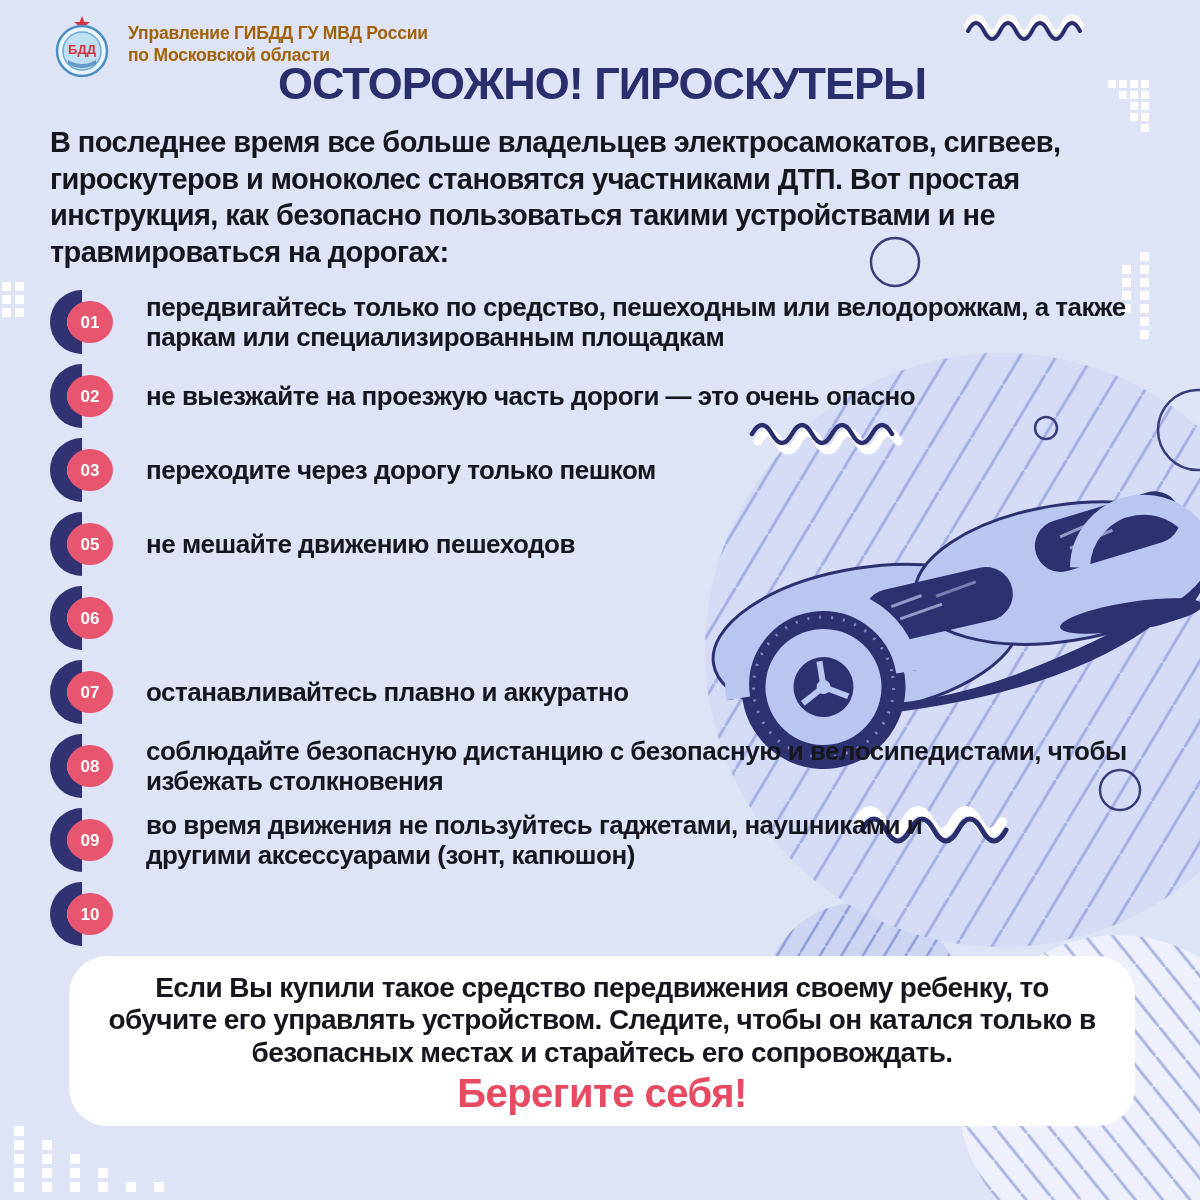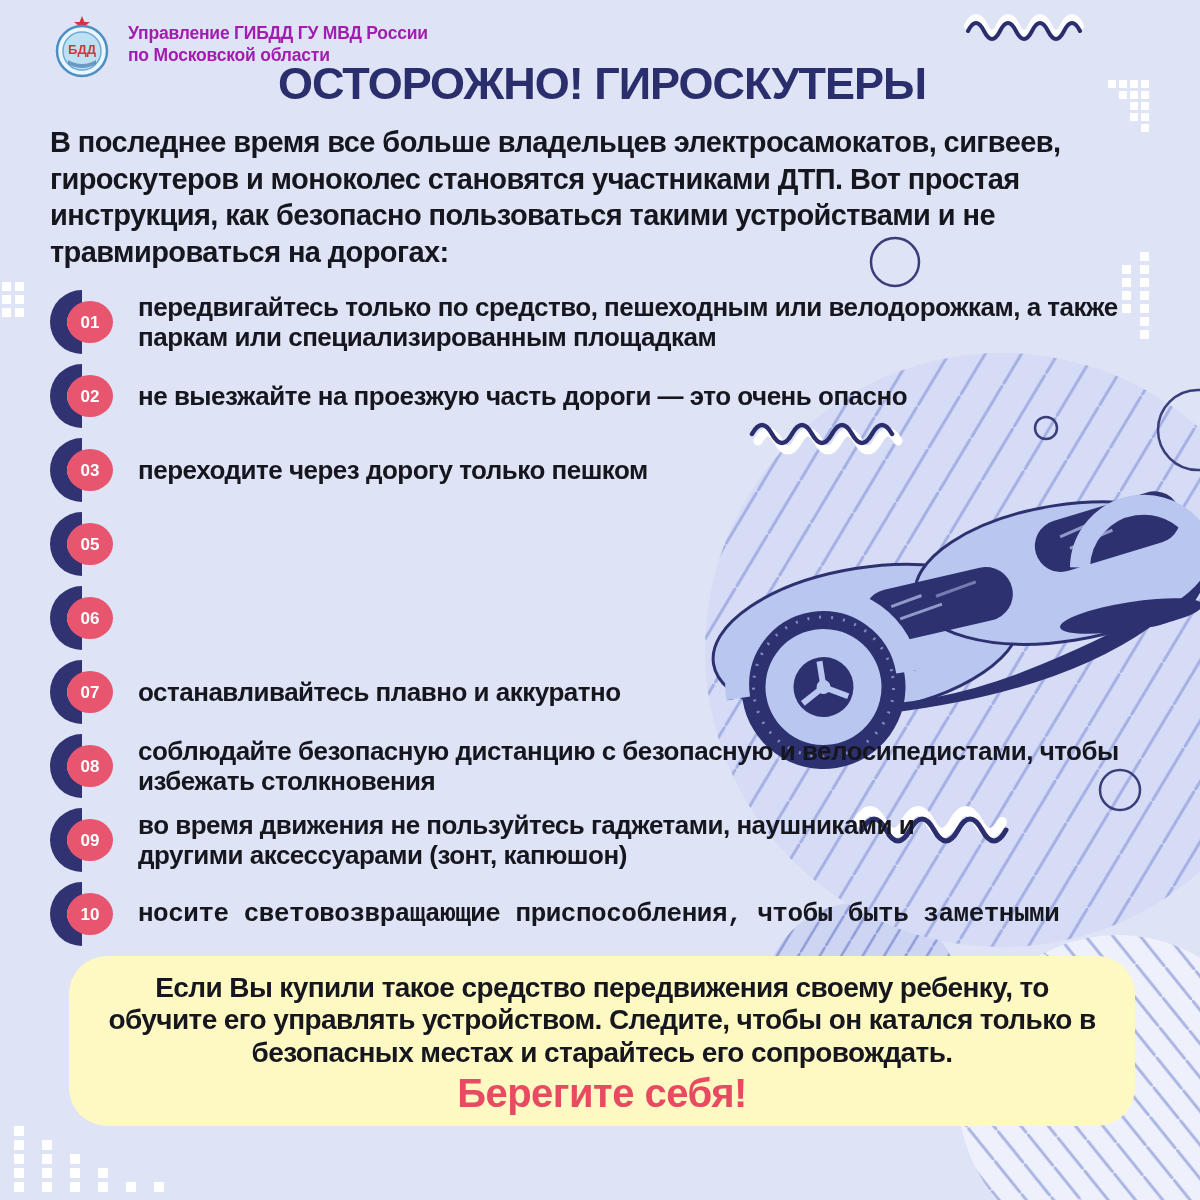--- a/index.html
+++ b/index.html
@@ -7,51 +7,51 @@
     background:#dee3f5;
     font-family:"Liberation Sans", sans-serif;
     color:#16161e;
     position:relative;
   }
   .deco-layer{position:absolute;top:0;left:0;width:1200px;height:1200px;z-index:0;pointer-events:none;}
   .content{position:relative;z-index:1;padding:14px 46px 0 50px;}
 
   
   .hdr{display:flex;align-items:flex-start;gap:14px;height:64px;}
-  .org{font-size:17.5px;font-weight:700;line-height:1.28;color:#a21caf;padding-top:8px;letter-spacing:-0.2px;}
+  .org{font-size:17.5px;font-weight:700;line-height:1.28;color:#a16207;padding-top:8px;letter-spacing:-0.2px;}
 
   
   .title{
     margin:-20px 0 0 0;text-align:center;
     font-size:45px;font-weight:800;letter-spacing:-1px;
     color:#2b2e6d;
   }
 
   
   .intro{
     margin:14px 0 0 0;max-width:1060px;
     font-size:29px;font-weight:700;line-height:1.26;letter-spacing:-0.6px;
   }
 
   
   .tips{margin-top:20px;}
-  .tip{display:flex;align-items:center;gap:22px;min-height:64px;margin-bottom:10px;}
+  .tip{display:flex;align-items:center;gap:30px;min-height:64px;margin-bottom:10px;}
   .badge{flex:0 0 66px;width:66px;height:64px;}
   .tip-text{
     font-size:26px;font-weight:700;line-height:1.17;letter-spacing:-0.5px;
   }
   .tip:nth-child(1) .tip-text{max-width:1080px;}
   .tip:nth-child(4) .tip-text{max-width:630px;}
   .tip:nth-child(8) .tip-text{max-width:790px;}
   .tip:nth-child(9) .tip-text{max-width:1070px;font-family:Liberation Mono, monospace;}
 
   
   .footer-card{
     width:1066px;margin:6px auto 0 auto;box-sizing:border-box;
-    background:#fef9c3;border-radius:38px;
+    background:#ffffff;border-radius:38px;
     padding:16px 34px 10px 34px;text-align:center;
   }
   .footer-text{
     margin:0 auto;max-width:990px;
     font-size:28px;font-weight:700;line-height:1.15;letter-spacing:-0.6px;
   }
   .footer-highlight{
     margin-top:2px;
     font-size:40px;font-weight:800;letter-spacing:-0.5px;
     color:#e84a62;
@@ -252,20 +252,21 @@
       <div class="tip-text">переходите через дорогу только пешком</div>
     </div>
 
 
     <div class="tip">
       <svg class="badge" viewBox="0 0 66 64">
         <path d="M32,0 A32,32 0 0 0 32,64 L32,47 A15,15 0 0 1 32,17 Z" fill="#303272"></path>
         <ellipse cx="40" cy="32" rx="23" ry="21" fill="#e7556f"></ellipse>
         <text x="40" y="38" text-anchor="middle" font-family="Liberation Sans, sans-serif" font-size="17" font-weight="bold" fill="#ffffff">05</text>
       </svg>
+      <div class="tip-text">не мешайте движению пешеходов</div>
     </div>
 
     <div class="tip">
       <svg class="badge" viewBox="0 0 66 64">
         <path d="M32,0 A32,32 0 0 0 32,64 L32,47 A15,15 0 0 1 32,17 Z" fill="#303272"></path>
         <ellipse cx="40" cy="32" rx="23" ry="21" fill="#e7556f"></ellipse>
         <text x="40" y="38" text-anchor="middle" font-family="Liberation Sans, sans-serif" font-size="17" font-weight="bold" fill="#ffffff">06</text>
       </svg>
     </div>
 
@@ -295,21 +296,20 @@
       </svg>
       <div class="tip-text">во время движения не пользуйтесь гаджетами, наушниками и другими аксессуарами (зонт, капюшон)</div>
     </div>
 
     <div class="tip">
       <svg class="badge" viewBox="0 0 66 64">
         <path d="M32,0 A32,32 0 0 0 32,64 L32,47 A15,15 0 0 1 32,17 Z" fill="#303272"></path>
         <ellipse cx="40" cy="32" rx="23" ry="21" fill="#e7556f"></ellipse>
         <text x="40" y="38" text-anchor="middle" font-family="Liberation Sans, sans-serif" font-size="17" font-weight="bold" fill="#ffffff">10</text>
       </svg>
-      <div class="tip-text">носите световозвращающие приспособления, чтобы быть заметными</div>
     </div>
 
   </section>
 
   <div class="footer-card">
     <p class="footer-text">Если Вы купили такое средство передвижения своему ребенку, то обучите его управлять устройством. Следите, чтобы он катался только в безопасных местах и старайтесь его сопровождать.</p>
     <div class="footer-highlight">Берегите себя!</div>
   </div>
 
 </div>

